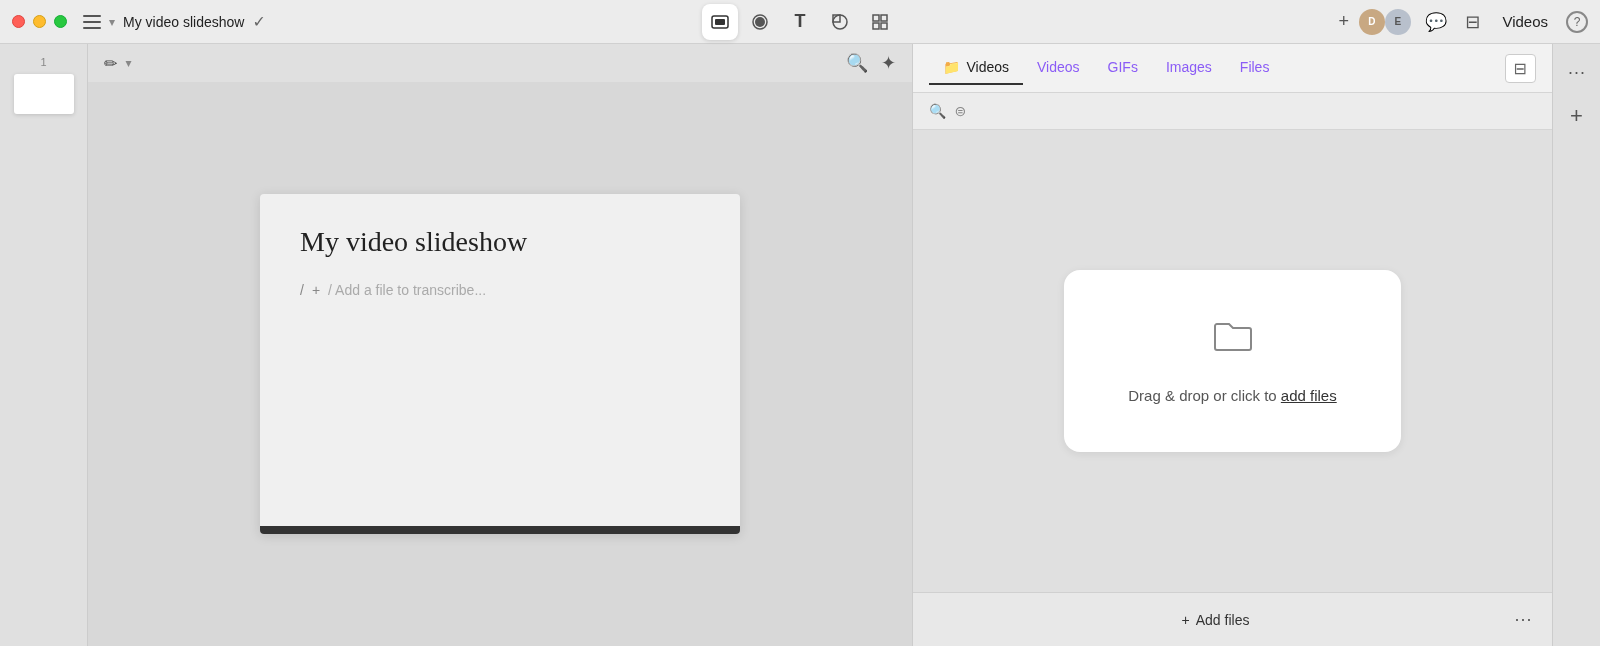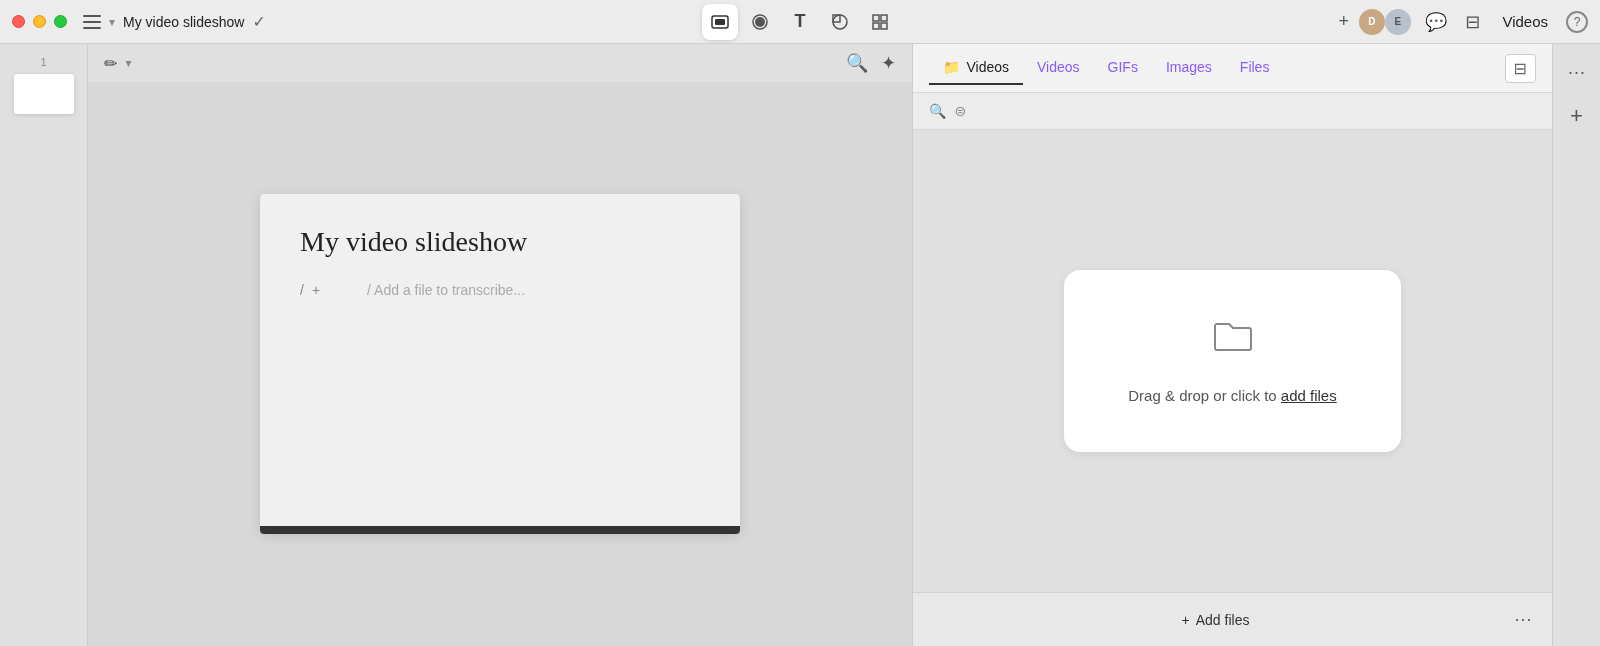--- a/index.html
+++ b/index.html
@@ -259,21 +259,20 @@
       font-size: 14px;
     }
     .add-file-btn {
       font-size: 14px;
       color: #888;
     }
     .add-file-placeholder {
       font-size: 14px;
       color: #aaa;
       font-style: normal;
-      margin-left: 39px;
     }
     .slide-bottom-bar {
       position: absolute;
       bottom: 0;
       left: 0;
       right: 0;
       height: 8px;
       background: #333;
       border-radius: 0 0 4px 4px;
     }

